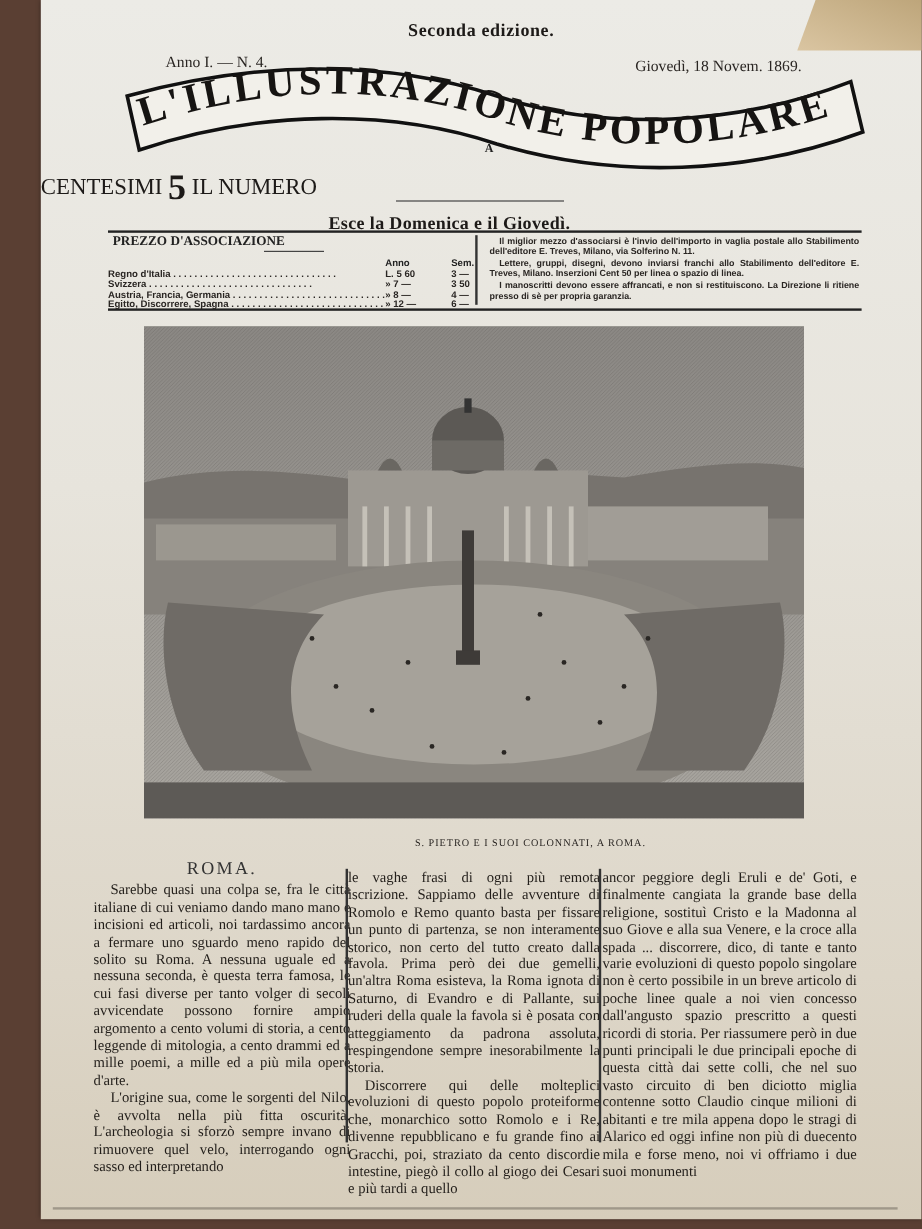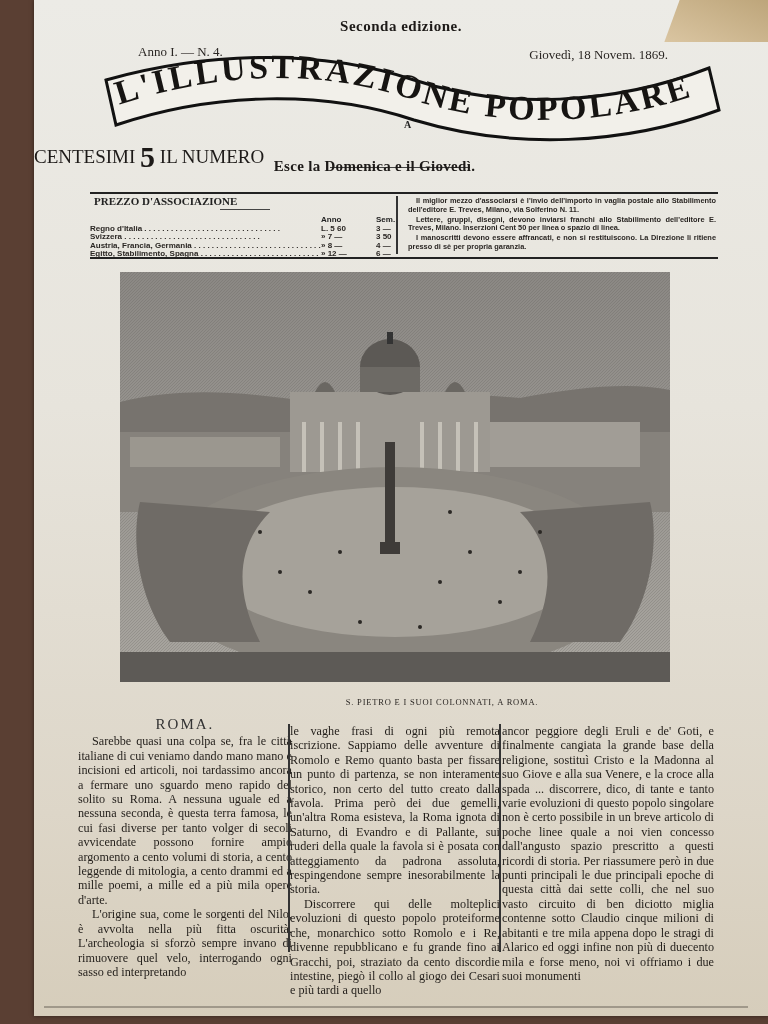--- a/index.html
+++ b/index.html
@@ -27,21 +27,21 @@
   .abs { position:absolute; }
   .edition { left:0; width:734px; top:18px; text-align:center; font-weight:bold; font-size:15px; letter-spacing:.5px; color:#1d1a18; }
   .issue { left:104px; top:44px; font-size:13px; color:#2a2623; }
   .date { right:100px; top:47px; font-size:13px; color:#2a2623; }
   .banner { left:60px; top:50px; width:630px; height:100px; }
   .banner svg { width:100%; height:100%; }
   .a-mark { left:370px; top:119px; font-size:10px; font-weight:bold; color:#222; }
   .price { left:0; width:734px; top:140px; text-align:left; font-size:19px; color:#1d1a18; }
   .price .big { font-size:30px; font-weight:bold; vertical-align:-4px; }
   .price-rule { left:296px; top:167px; width:140px; height:1px; background:#444; }
-  .schedule { left:0; width:681px; top:158px; text-align:center; font-size:15px; font-weight:bold; color:#1d1a18; letter-spacing:.3px; }
+  .schedule { left:0; width:681px; top:179px; text-align:center; font-size:15px; font-weight:bold; color:#1d1a18; letter-spacing:.3px; }
   .rule-top { left:56px; top:192px; width:628px; height:2px; background:#222; }
   .rule-bot { left:56px; top:257px; width:628px; height:2px; background:#222; }
   .rule-mid { left:362px; top:196px; width:1.5px; height:58px; background:#333; }
   .sub-title { left:60px; top:195px; width:300px; text-align:left; font-size:11px; font-weight:bold; color:#222; }
   .sub-title-rule { left:186px; top:209px; width:50px; height:1px; background:#444; }
   .sub-head { font-size:8px; font-weight:bold; color:#222; }
   .sub-table { left:56px; top:216px; width:308px; font-size:8px; font-family:"Liberation Sans", sans-serif; font-weight:bold; color:#2a2623; line-height:8.5px; }
   .sub-row { display:flex; }
   .sub-row .country { flex:1; white-space:nowrap; overflow:hidden; }
   .sub-row .country::after { content:" . . . . . . . . . . . . . . . . . . . . . . . . . . . . . . ."; }
@@ -114,21 +114,21 @@
       <span class="country">Svizzera</span>
       <span class="annual">» 7 —</span>
       <span class="sem">3 50</span>
     </div>
     <div class="sub-row">
       <span class="country">Austria, Francia, Germania</span>
       <span class="annual">» 8 —</span>
       <span class="sem">4 —</span>
     </div>
     <div class="sub-row">
-      <span class="country">Egitto, Stabilimento, Spagna</span>
+      <span class="country">Egitto, Discorrere, Spagna</span>
       <span class="annual">» 12 —</span>
       <span class="sem">6 —</span>
     </div>
   </div>
 
   <div class="abs info">
     <p>Il miglior mezzo d'associarsi è l'invio dell'importo in vaglia postale allo Stabilimento dell'editore E. Treves, Milano, via Solferino N. 11.</p>
     <p>Lettere, gruppi, disegni, devono inviarsi franchi allo Stabilimento dell'editore E. Treves, Milano. Inserzioni Cent 50 per linea o spazio di linea.</p>
     <p>I manoscritti devono essere affrancati, e non si restituiscono. La Direzione li ritiene presso di sè per propria garanzia.</p>
   </div>

